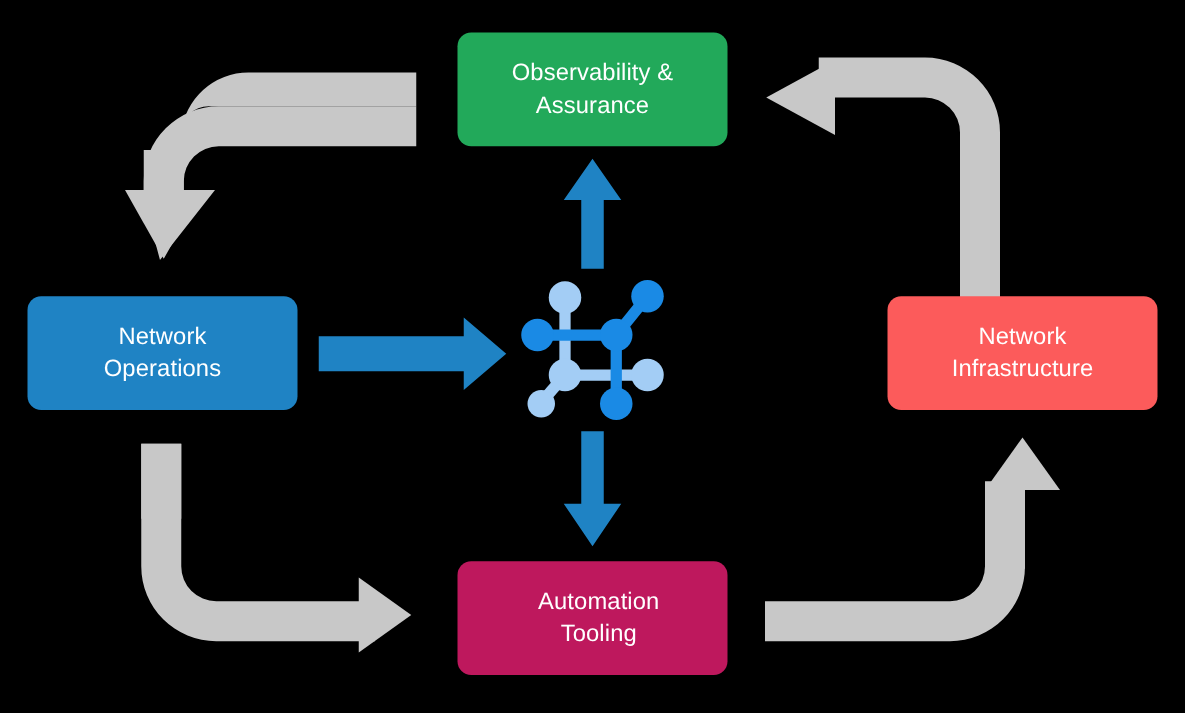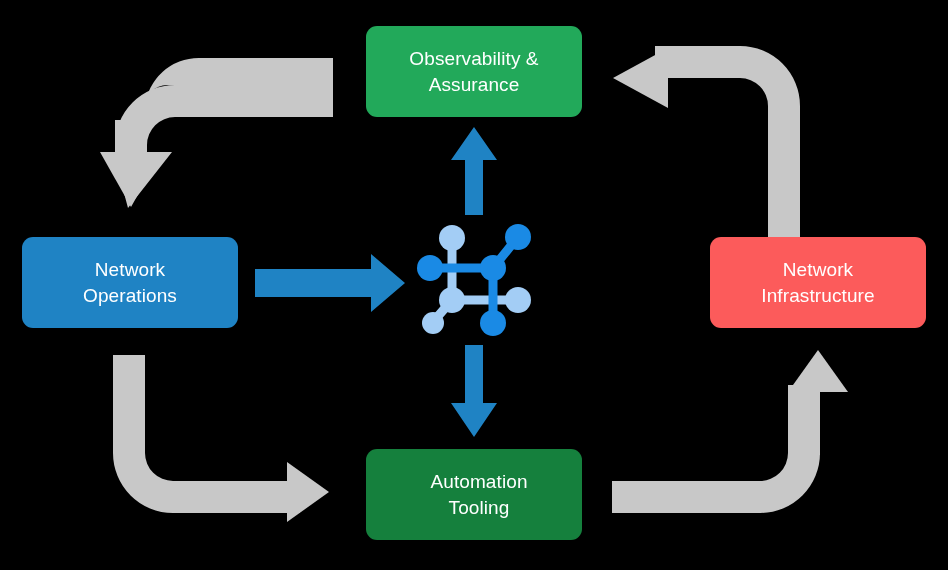--- a/index.html
+++ b/index.html
@@ -102,16 +102,16 @@
 
   <div class="node-box" id="box-observability" style="background:#22a95a;">Observability &amp;
 Assurance</div>
 
   <div class="node-box" id="box-operations" style="background:#1f83c4;">Network
 Operations</div>
 
   <div class="node-box" id="box-infrastructure" style="background:#fc5b5b;">Network
 Infrastructure</div>
 
-  <div class="node-box" id="box-automation" style="background:#15803d;padding-left:20px;">Automation
+  <div class="node-box" id="box-automation" style="background:#be185d;padding-left:20px;">Automation
 Tooling</div>
 
 </div>
 
 </body></html>

